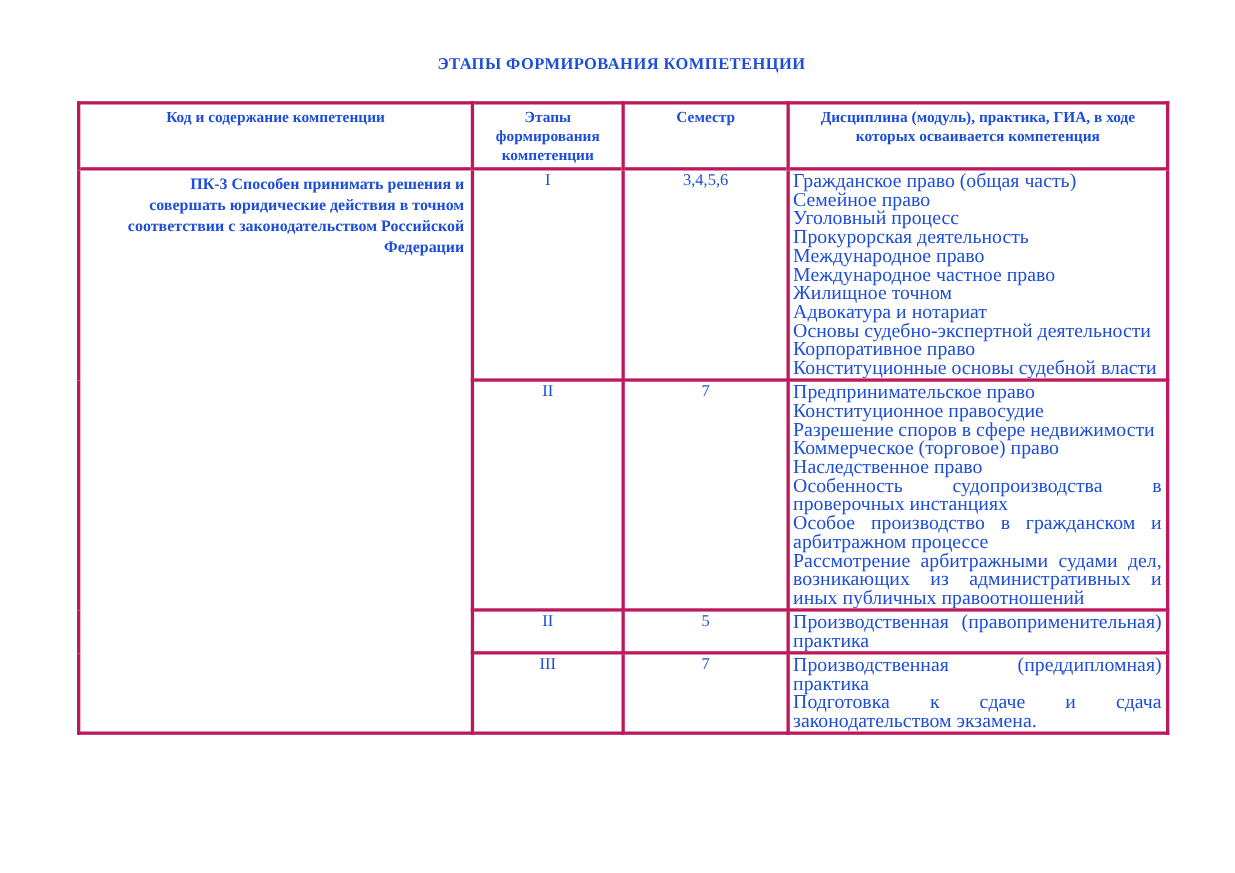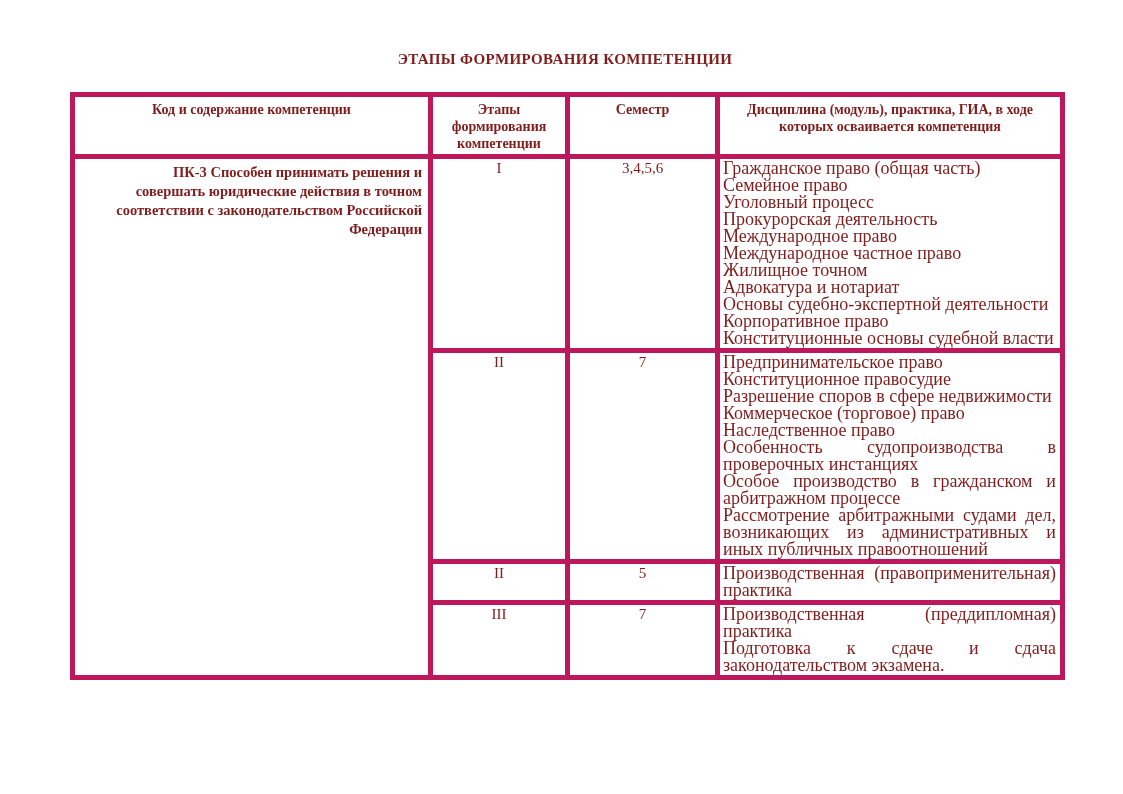--- a/index.html
+++ b/index.html
@@ -3,21 +3,21 @@
 <meta charset="utf-8">
 <style>
   html, body { margin: 0; padding: 0; }
   body { background: #e8e8e8; }
   .page {
     position: relative;
     width: 1123px;
     height: 794px;
     background: #ffffff;
     font-family: "Liberation Serif", "DejaVu Serif", serif;
-    color: #7f1d1d;
+    color: #1d4ed8;
     overflow: hidden;
     margin: 0 auto;
   }
   .doc-title {
     position: absolute;
     top: 51px;
     left: 70px;
     width: 990px;
     margin: 0;
     text-align: center;
@@ -28,21 +28,21 @@
   table.comp-table {
     position: absolute;
     left: 70px;
     top: 92px;
     width: 990px;
     border-collapse: collapse;
     table-layout: fixed;
     border: 2px solid #000000;
   }
   .comp-table th, .comp-table td {
-    border: 5px solid #be185d;
+    border: 3px solid #be185d;
     vertical-align: top;
     overflow: hidden;
   }
   .comp-table thead tr { height: 53px; }
   .comp-table thead th {
     border-bottom: 2px solid #000000;
     font-size: 14px;
     font-weight: bold;
     text-align: center;
     padding: 4px 4px 2px 4px;

